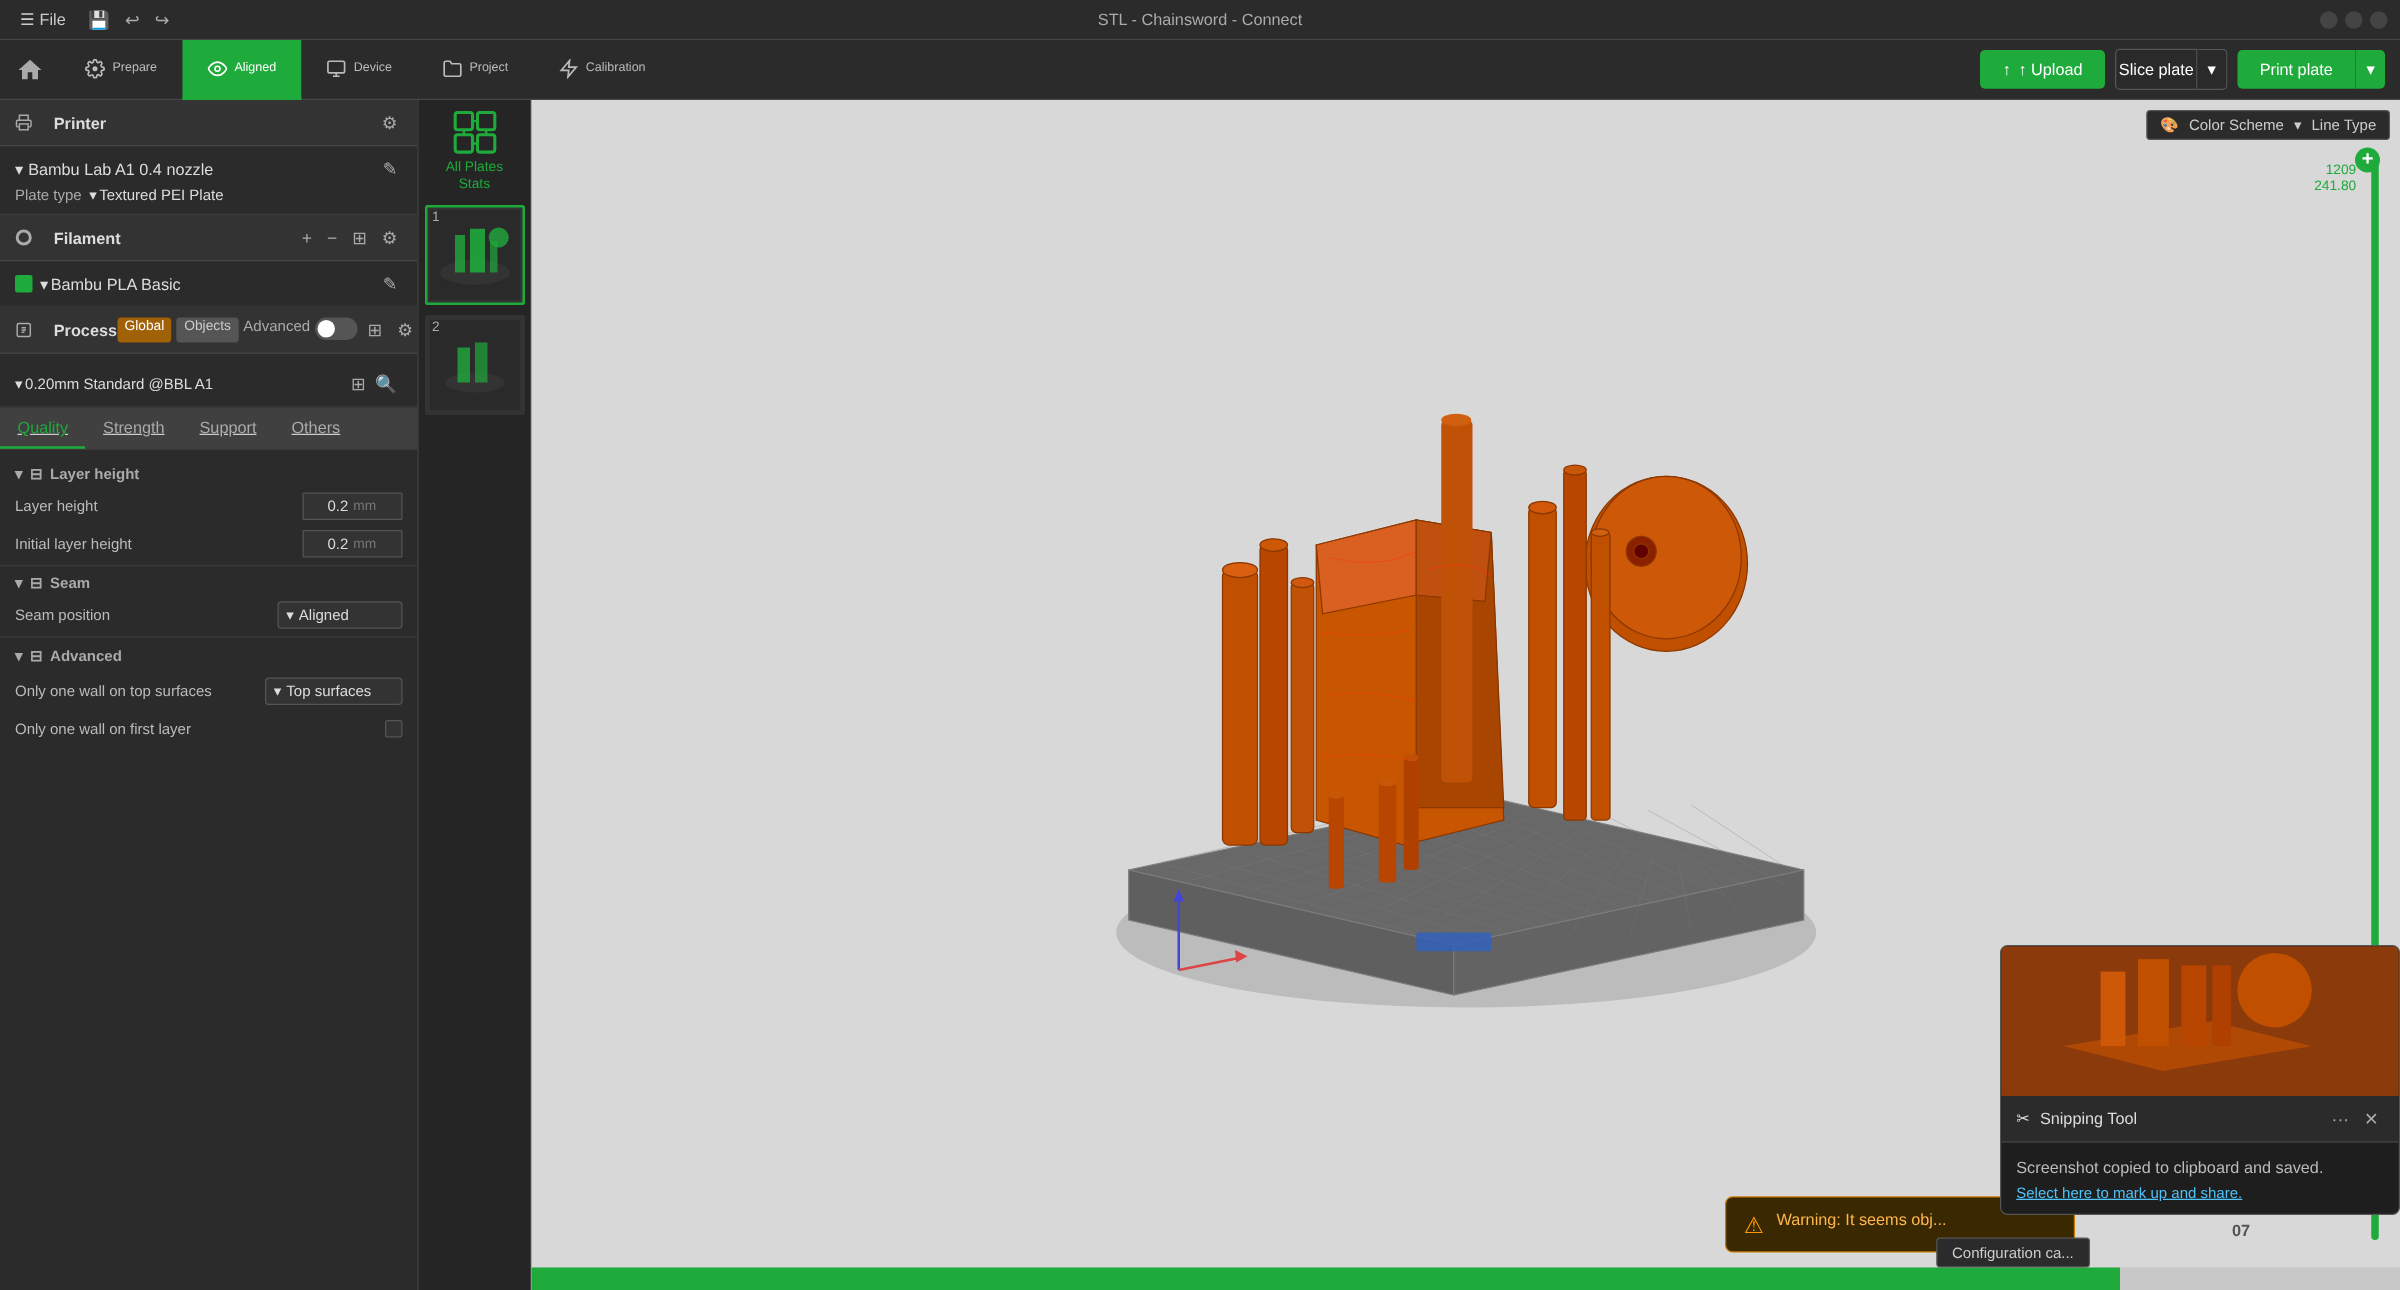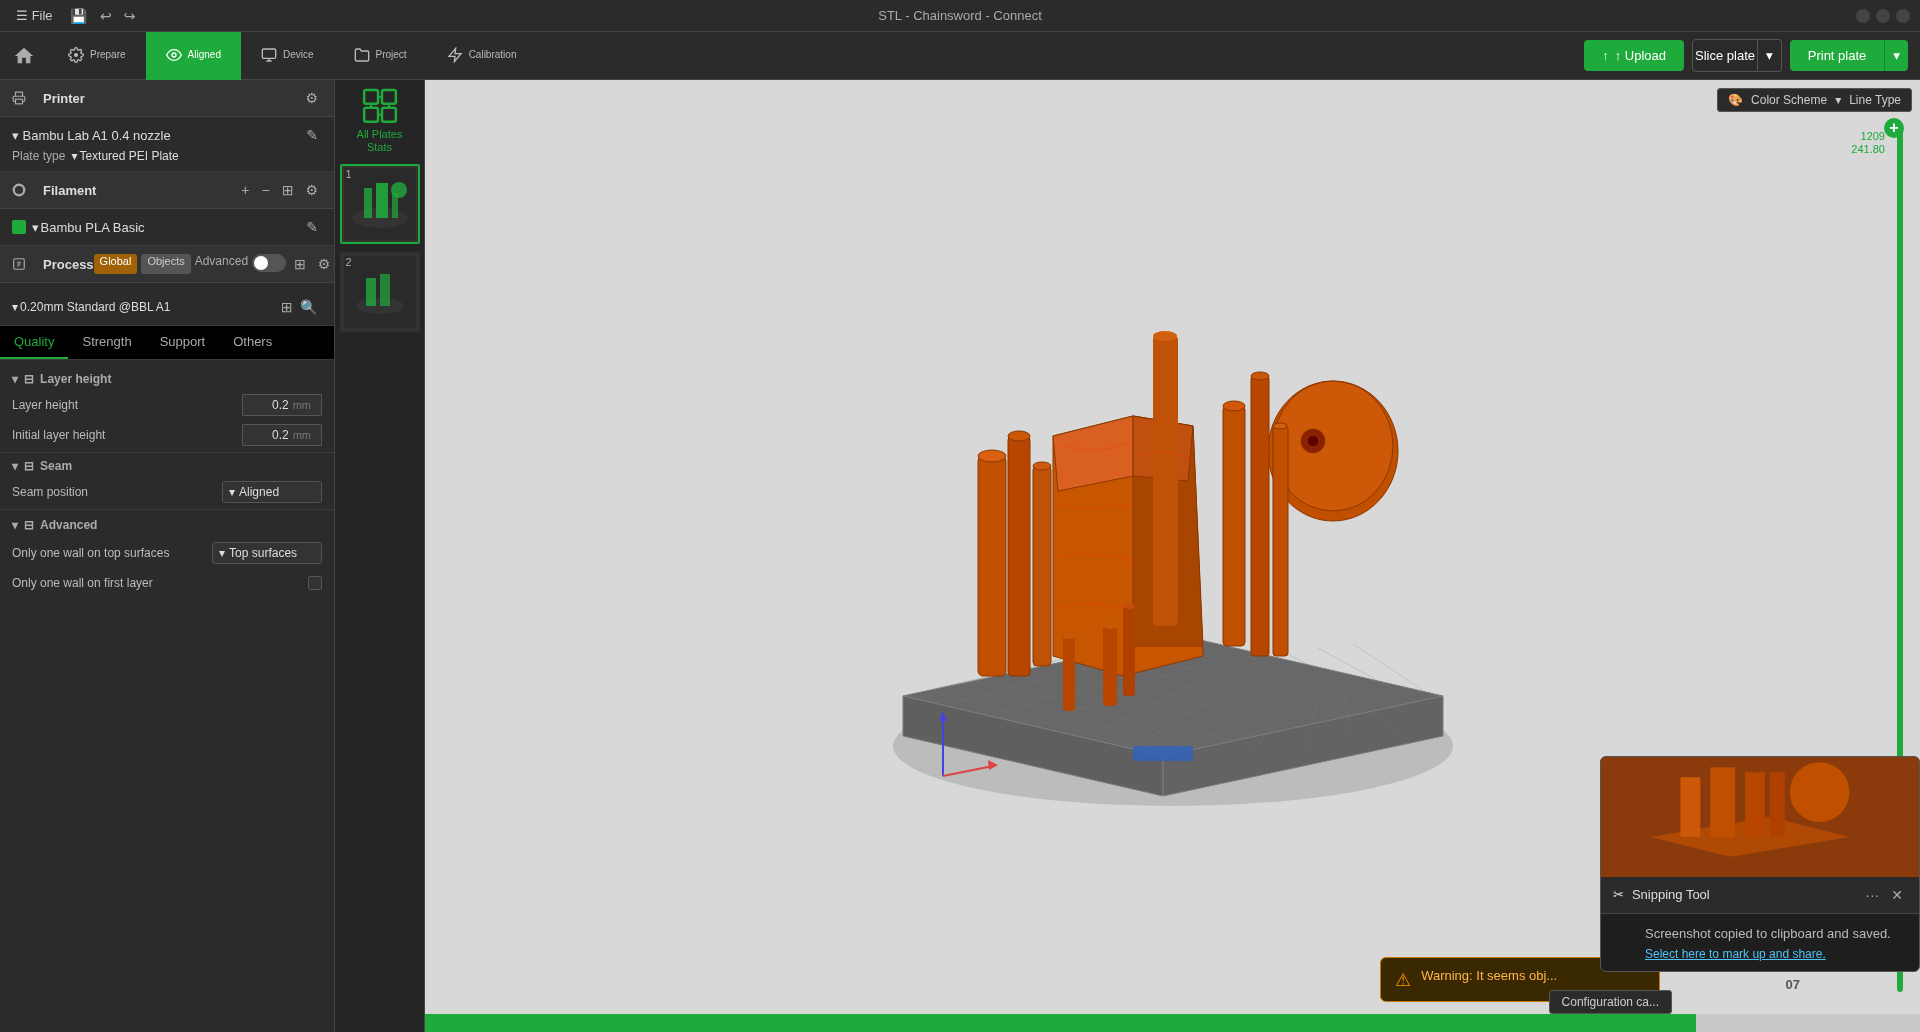--- a/index.html
+++ b/index.html
@@ -195,40 +195,40 @@
     }
     .toggle-knob {
       width: 14px; height: 14px; background: #fff; border-radius: 50%;
       position: absolute; top: 2px; transition: left 0.2s;
     }
     .toggle-switch.off .toggle-knob { left: 2px; }
     .profile-row { display: flex; align-items: center; margin-top: 6px; }
     .profile-name { color: #ddd; font-size: 12px; display: flex; align-items: center; gap: 2px; flex: 1; }
 
     
-    .quality-tabs { display: flex; border-bottom: 1px solid #3a3a3a; background: #000000; }
+    .quality-tabs { display: flex; border-bottom: 1px solid #3a3a3a; background: #404040; text-decoration: underline; }
     .quality-tab {
       padding: 8px 14px; cursor: pointer; color: #aaa; font-size: 13px; border-bottom: 2px solid transparent;
     }
     .quality-tab.active { color: #1faa3c; border-bottom-color: #1faa3c; }
 
     
     .quality-content { padding: 8px 0; }
     .subsection-header {
       display: flex; align-items: center; gap: 6px;
       padding: 4px 12px; color: #aaa; font-size: 12px; font-weight: 600;
     }
     .field-row {
       display: flex; align-items: center; justify-content: space-between;
       padding: 4px 12px; min-height: 30px;
     }
     .field-label { color: #bbb; font-size: 12px; flex: 1; }
     .field-input {
       width: 80px; background: #333; border: 1px solid #555; color: #ddd;
-      padding: 3px 10px; border-radius: 1px; font-size: 12px; text-align: right;
+      padding: 3px 20px; border-radius: 1px; font-size: 12px; text-align: right;
       display: flex; align-items: center; justify-content: flex-end; gap: 4px;
     }
     .field-unit { color: #777; font-size: 11px; }
     .field-select {
       background: #333; border: 1px solid #555; color: #ddd;
       padding: 3px 6px; border-radius: 3px; font-size: 12px; min-width: 100px;
       display: flex; align-items: center; gap: 4px;
     }
     .field-checkbox { width: 14px; height: 14px; border: 1px solid #555; background: #333; border-radius: 2px; }
 
@@ -265,21 +265,21 @@
       position: absolute; bottom: 60px; right: 0;
       background: #1e1e1e; border: 1px solid #555; border-radius: 6px;
       width: 320px; z-index: 30; overflow: hidden;
     }
     .snipping-header {
       display: flex; align-items: center; justify-content: space-between;
       padding: 8px 12px; background: #2b2b2b; border-bottom: 1px solid #444;
     }
     .snipping-title { color: #ddd; font-size: 13px; display: flex; align-items: center; gap: 8px; }
     .snipping-controls { display: flex; gap: 4px; }
-    .snipping-body { padding: 10px 12px; margin-left: 32px; }
+    .snipping-body { padding: 10px 12px; }
     .snipping-text { color: #bbb; font-size: 13px; line-height: 1.5; }
     .snipping-link { color: #4fc3f7; font-size: 12px; cursor: pointer; text-decoration: underline; margin-top: 4px; }
     .snipping-preview {
       width: 100%; height: 120px; background: #8b3a0c;
       display: flex; align-items: center; justify-content: center; overflow: hidden;
     }
 
     
     .model-3d {
       width: 700px; height: 600px; position: absolute;

